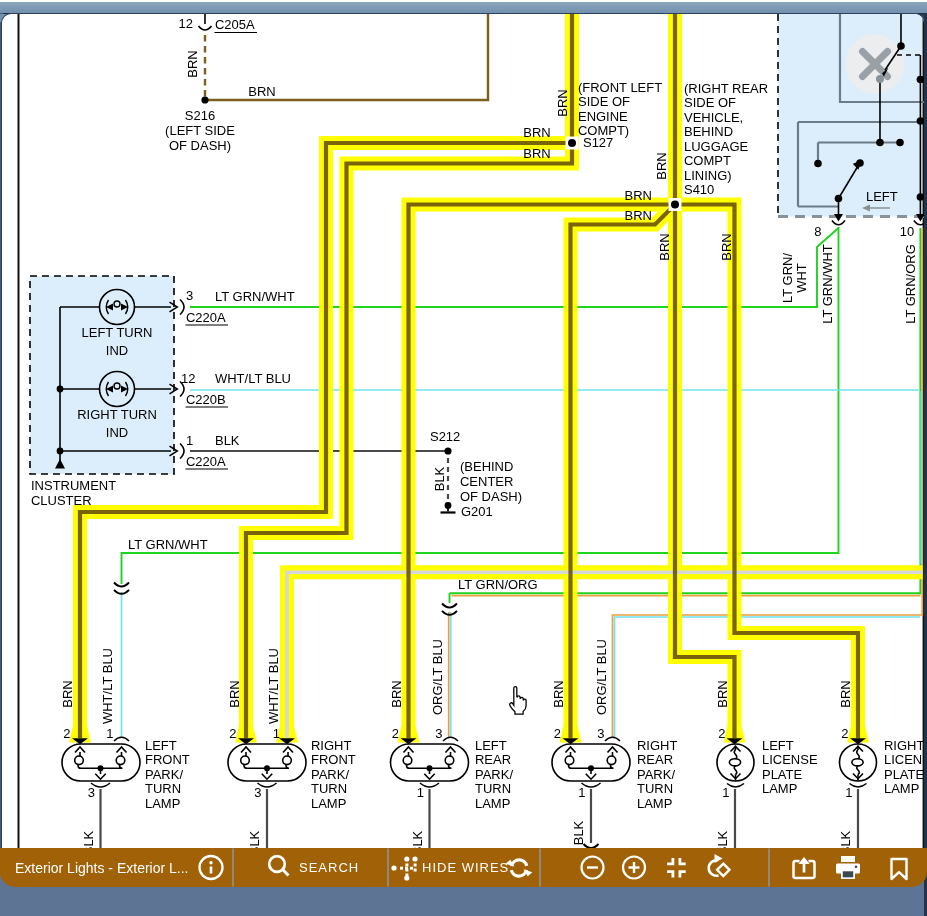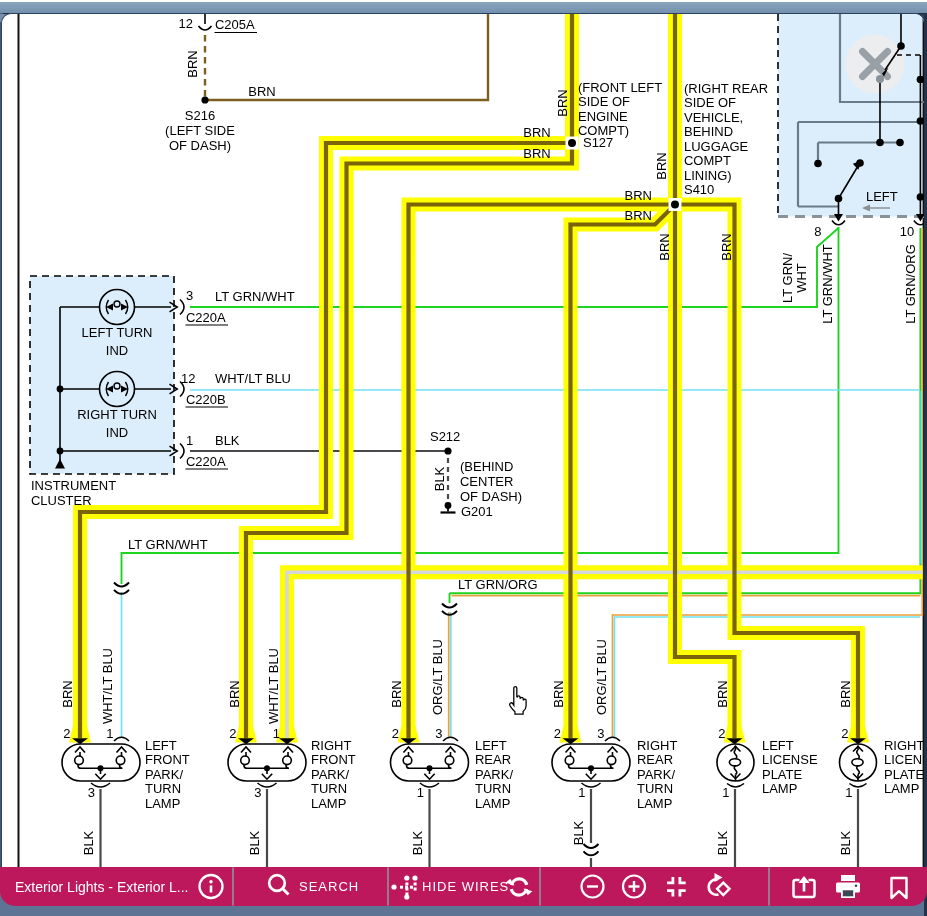--- a/index.html
+++ b/index.html
@@ -1,18 +1,18 @@
 <!DOCTYPE html>
 <html><head><meta charset="utf-8"><style>
 html,body{margin:0;padding:0;width:927px;height:916px;overflow:hidden;background:#fff;font-family:"Liberation Sans",sans-serif}
 #band{position:absolute;left:0;top:2px;width:927px;height:10.5px;background:linear-gradient(#8ba5bd,#7390ad);border-bottom:2px solid #20293a}
 #rstrip{position:absolute;right:0;top:13px;width:2.6px;height:903px;background:#22334a}
 #botstrip{position:absolute;left:0;top:868px;width:927px;height:48px;background:#5d7494}
 #content{position:absolute;left:0.5px;top:12.5px;width:922.4px;height:856.5px;background:#fff;border:1.5px solid #2b4162;border-bottom:none;border-radius:10px 10px 0 0;overflow:hidden}
-#toolbar{position:absolute;left:0;top:867px;width:927px;height:39px;background:#be185d;border-radius:0 0 15px 15px}
+#toolbar{position:absolute;left:0;top:848px;width:927px;height:39px;background:#a16207;border-radius:0 0 15px 15px}
 #lstrip{position:absolute;left:0;top:13px;width:2.5px;height:903px;background:#3f5a7a;z-index:0}
 #tlpocket{position:absolute;left:0;top:14px;width:9px;height:8px;background:#7390ad;z-index:0}
 #trpocket{position:absolute;right:0;top:14px;width:15px;height:14px;background:#2c3f5c;z-index:0}
 #content{z-index:1}
 #toolbar{z-index:3}
 #rstrip{z-index:2}
 </style></head><body>
 <div id="band"></div>
 <div id="lstrip"></div>
 <div id="tlpocket"></div>

